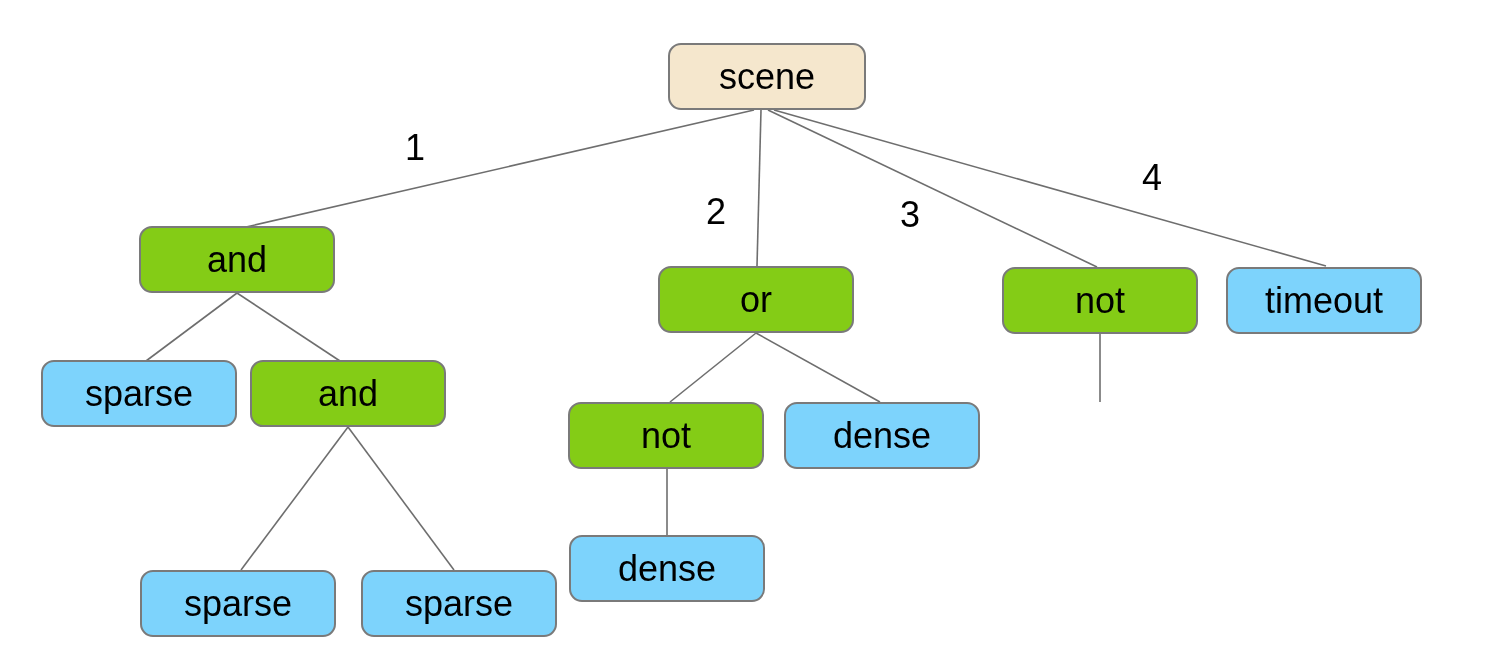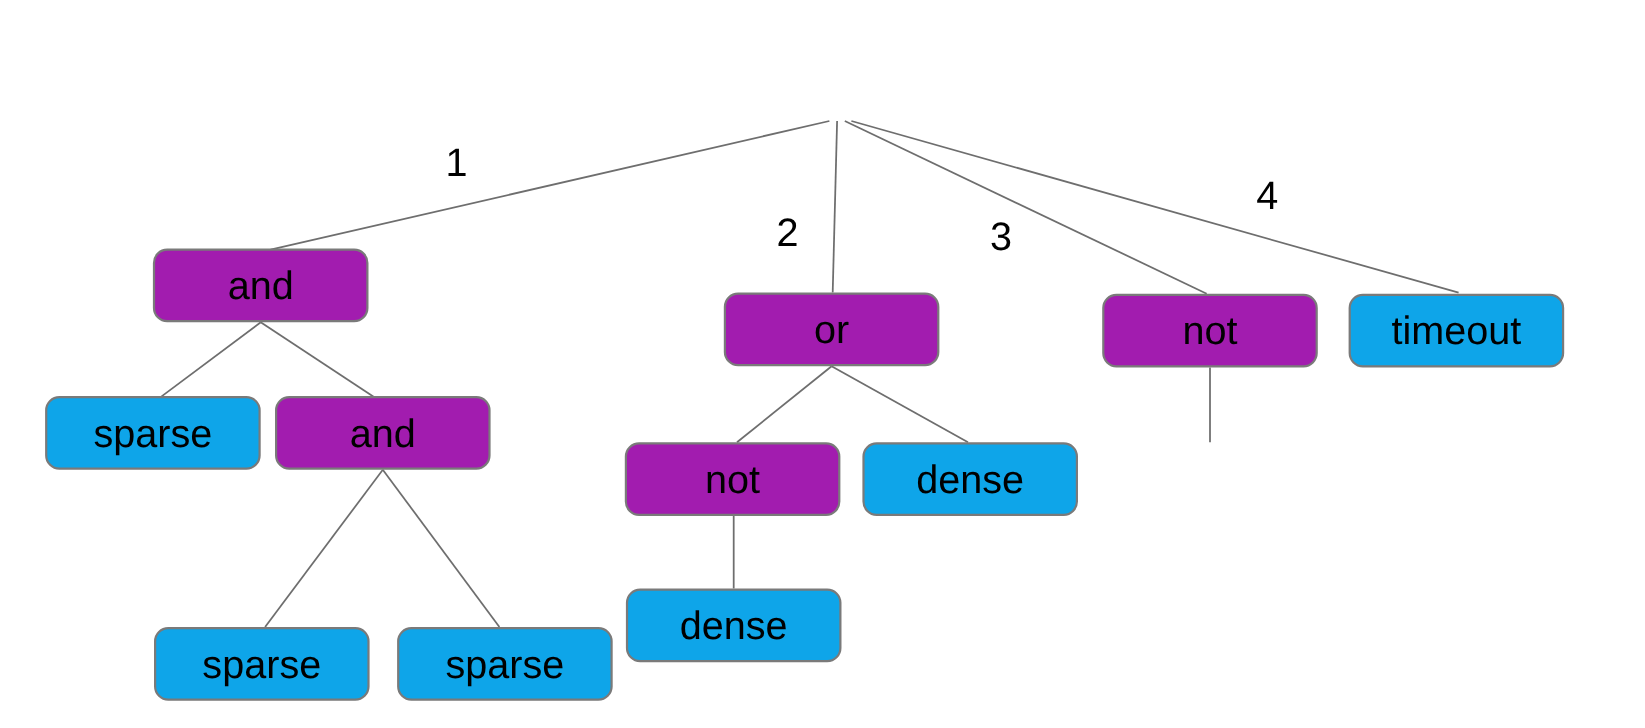--- a/index.html
+++ b/index.html
@@ -33,22 +33,22 @@
     align-items: center;
     justify-content: center;
     border: 2px solid #7a7a7a;
     border-radius: 13px;
     font-size: 36px;
     line-height: 1;
     color: #000000;
     white-space: nowrap;
   }
   .node.root     { background: #f5e7cd; }
-  .node.operator { background: #a21caf; }
-  .node.leaf     { background: #0ea5e9; }
+  .node.operator { background: #84cc16; }
+  .node.leaf     { background: #7dd3fc; }
   .edge-label {
     position: absolute;
     transform: translate(-50%, -50%);
     font-size: 36px;
     line-height: 1;
     color: #000000;
   }
 </style>
 </head>
 <body>
@@ -68,20 +68,21 @@
     <line x1="756" y1="333" x2="880" y2="402"></line>
     <line x1="667" y1="469" x2="667" y2="535"></line>
     <line x1="1100" y1="334" x2="1100" y2="402"></line>
   </svg>
 
   <div class="edge-label" style="left:415px; top:148px;">1</div>
   <div class="edge-label" style="left:716px; top:212px;">2</div>
   <div class="edge-label" style="left:910px; top:215px;">3</div>
   <div class="edge-label" style="left:1152px; top:178px;">4</div>
 
+  <div class="node root" style="left:668px; top:43px; width:198px; height:67px;">scene</div>
 
   <div class="node operator" style="left:139px; top:226px; width:196px; height:67px;">and</div>
 
   <div class="node operator" style="left:658px; top:266px; width:196px; height:67px;">or</div>
 
   <div class="node operator" style="left:1002px; top:267px; width:196px; height:67px;">not</div>
 
   <div class="node leaf" style="left:1226px; top:267px; width:196px; height:67px;">timeout</div>
 
   <div class="node leaf" style="left:41px; top:360px; width:196px; height:67px;">sparse</div>

